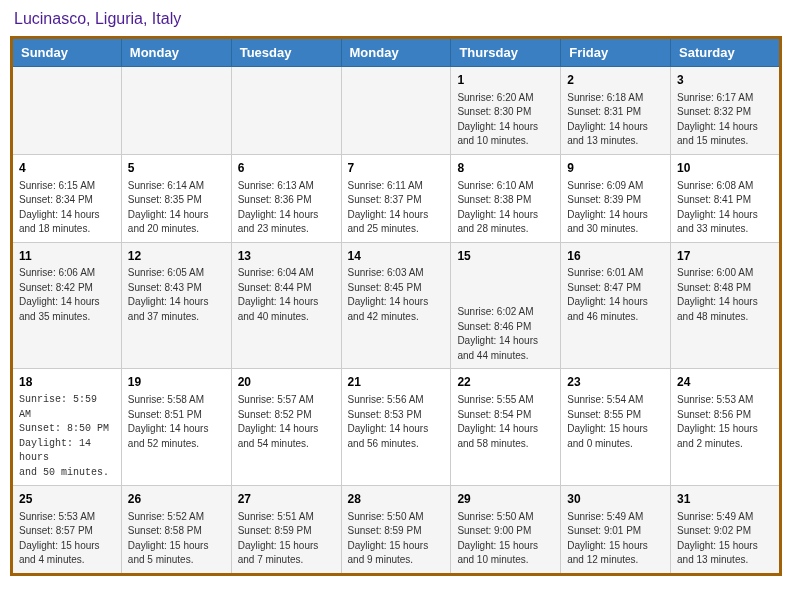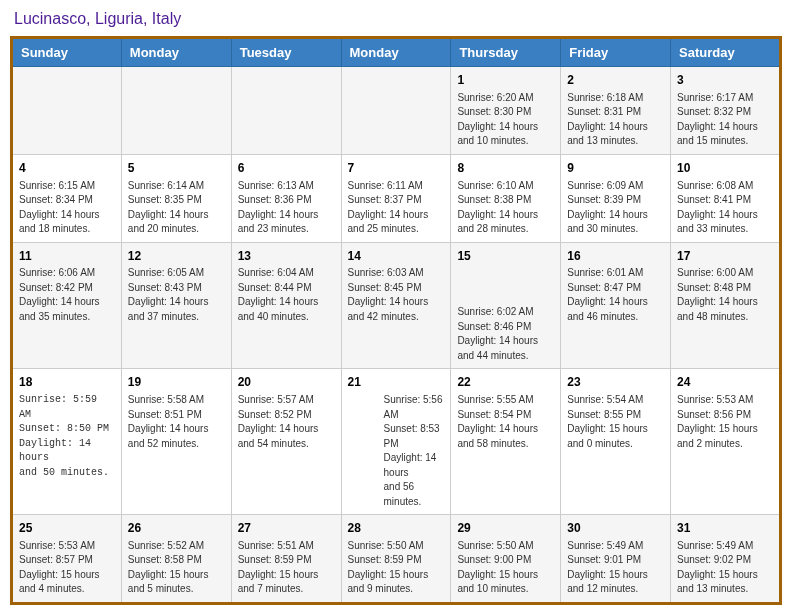--- a/index.html
+++ b/index.html
@@ -269,21 +269,21 @@
         </td>
         <td>
           <span class="day-number">20</span>
           <div class="day-info" style="white-space: pre-line;">Sunrise: 5:57 AM
 Sunset: 8:52 PM
 Daylight: 14 hours
 and 54 minutes.</div>
         </td>
         <td>
           <span class="day-number">21</span>
-          <div class="day-info" style="white-space: pre-line; margin-left: 36px;">Sunrise: 5:56 AM
+          <div class="day-info" style="white-space: pre-line;">Sunrise: 5:56 AM
 Sunset: 8:53 PM
 Daylight: 14 hours
 and 56 minutes.</div>
         </td>
         <td>
           <span class="day-number">22</span>
           <div class="day-info" style="white-space: pre-line;">Sunrise: 5:55 AM
 Sunset: 8:54 PM
 Daylight: 14 hours
 and 58 minutes.</div>

